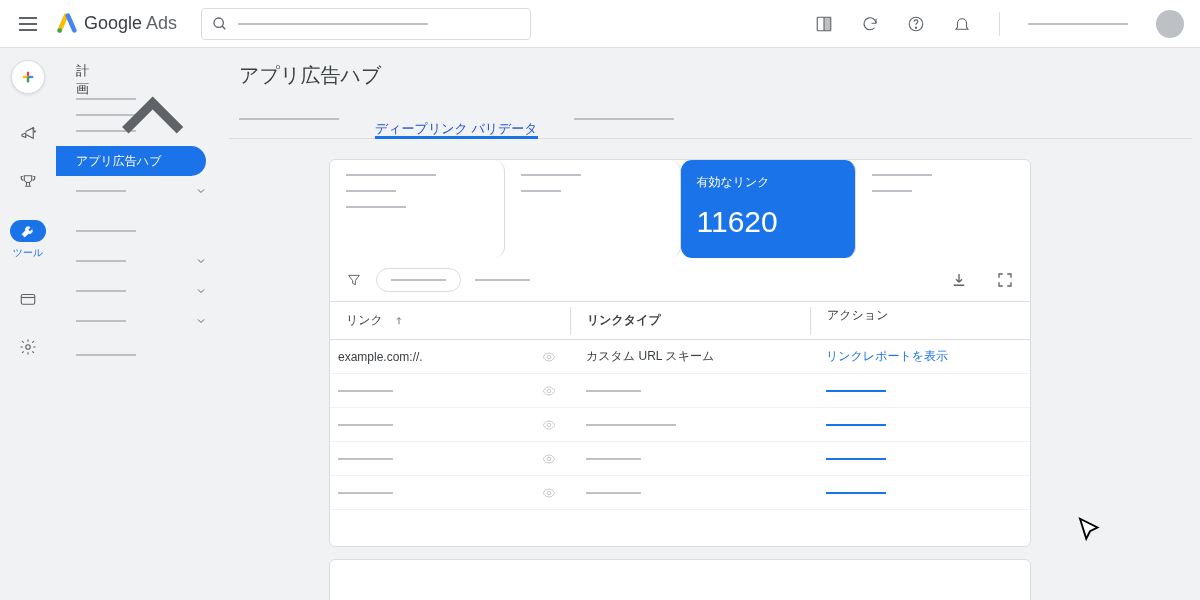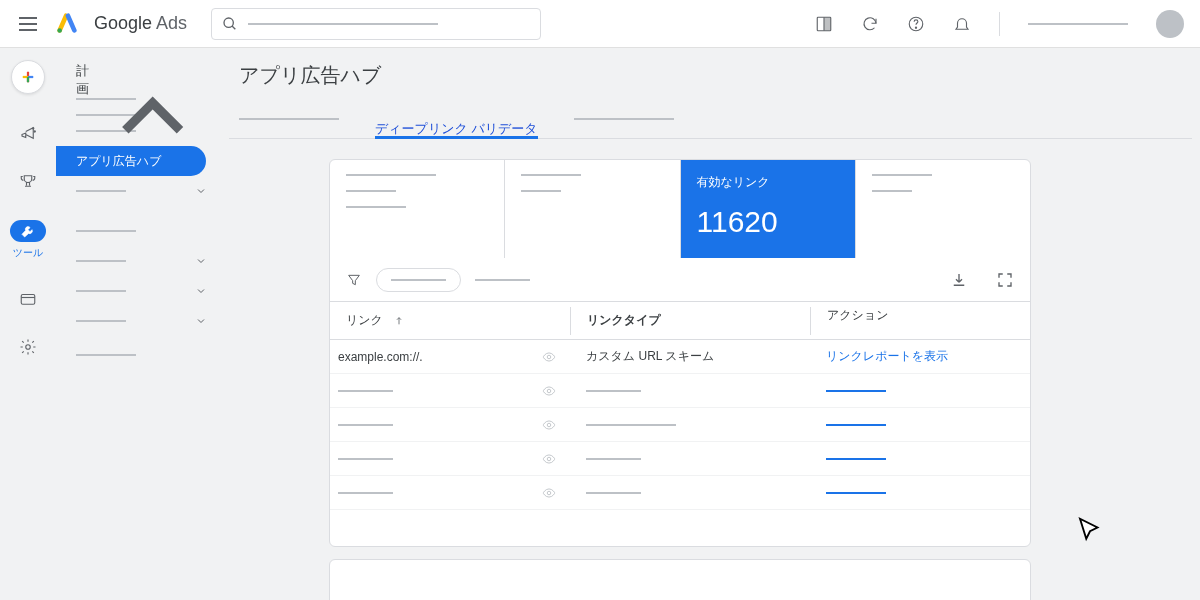--- a/index.html
+++ b/index.html
@@ -4,21 +4,21 @@
   <style>
     * { margin: 0; padding: 0; box-sizing: border-box; font-family: Arial, sans-serif; }
     body { width: 1200px; height: 600px; background: #f1f2f3; overflow: hidden; }
     
     
     .header { height: 48px; background: #fff; display: flex; align-items: center; padding: 0 16px; border-bottom: 1px solid #e0e0e0; }
     .menu-icon { width: 24px; height: 24px; cursor: pointer; }
     .menu-icon svg { width: 100%; height: 100%; }
     .logo { display: flex; align-items: center; margin-left: 16px; gap: 6px; }
     .logo-icon { width: 22px; height: 22px; }
-    .logo-text { font-size: 18px; color: #5f6368; margin-left: 10px; }
+    .logo-text { font-size: 18px; color: #5f6368; }
     .logo-text strong { color: #3c4043; font-weight: 500; }
     .search-box { margin-left: 24px; width: 330px; height: 32px; border: 1px solid #dadce0; border-radius: 4px; display: flex; align-items: center; padding: 0 10px; }
     .search-ph { margin-left: 10px; width: 190px; height: 2px; background: #bdc1c6; }
     .header-right { margin-left: auto; display: flex; align-items: center; gap: 28px; }
     .hdr-icon { width: 18px; height: 18px; cursor: pointer; }
     .hdr-icon svg { width: 100%; height: 100%; stroke: #5f6368; fill: none; stroke-width: 1.5; }
     .hdr-sep { width: 1px; height: 24px; background: #dadce0; }
     .hdr-ph { width: 100px; height: 2px; background: #bdc1c6; }
     .avatar { width: 28px; height: 28px; border-radius: 50%; background: #bdc1c6; }
     
@@ -54,21 +54,21 @@
     .tab { font-size: 13px; color: #5f6368; height: 100%; display: flex; align-items: center; cursor: pointer; position: relative; }
     .tab.active { color: #1d4ed8; align-items: flex-end; }
     .tab.active::after { content: ''; position: absolute; bottom: -1px; left: 0; right: 0; height: 3px; background: #1a73e8; }
     .tab-ph { width: 100px; height: 2px; background: #bdc1c6; }
     
     
     .card { margin: 20px 0 0 100px; width: 702px; background: #fff; border: 1px solid #dadce0; border-radius: 6px; }
     
     
     .stats { display: flex; height: 98px; }
-    .stat { flex: 1; border-right: 1px solid #dadce0; padding: 14px 16px; display: flex; flex-direction: column; gap: 14px; }
+    .stat { flex: 1; border-right: 1px solid #dadce0; padding: 14px 16px; display: flex; flex-direction: column; gap: 14px; border-radius: 11px; }
     .stat:last-child { border-right: none; }
     .stat.blue { background: #1a73e8; color: #fff; }
     .stat-label { font-size: 12px; }
     .stat-value { font-size: 30px; }
     .stat-ph { width: 70px; height: 2px; background: #bdc1c6; }
     .stat-ph.w90 { width: 90px; }
     
     
     .tb { display: flex; align-items: center; height: 44px; padding: 0 16px; gap: 14px; border-bottom: 1px solid #dadce0; }
     .tb-chip { height: 24px; border: 1px solid #dadce0; border-radius: 12px; display: flex; align-items: center; padding: 0 14px; }

